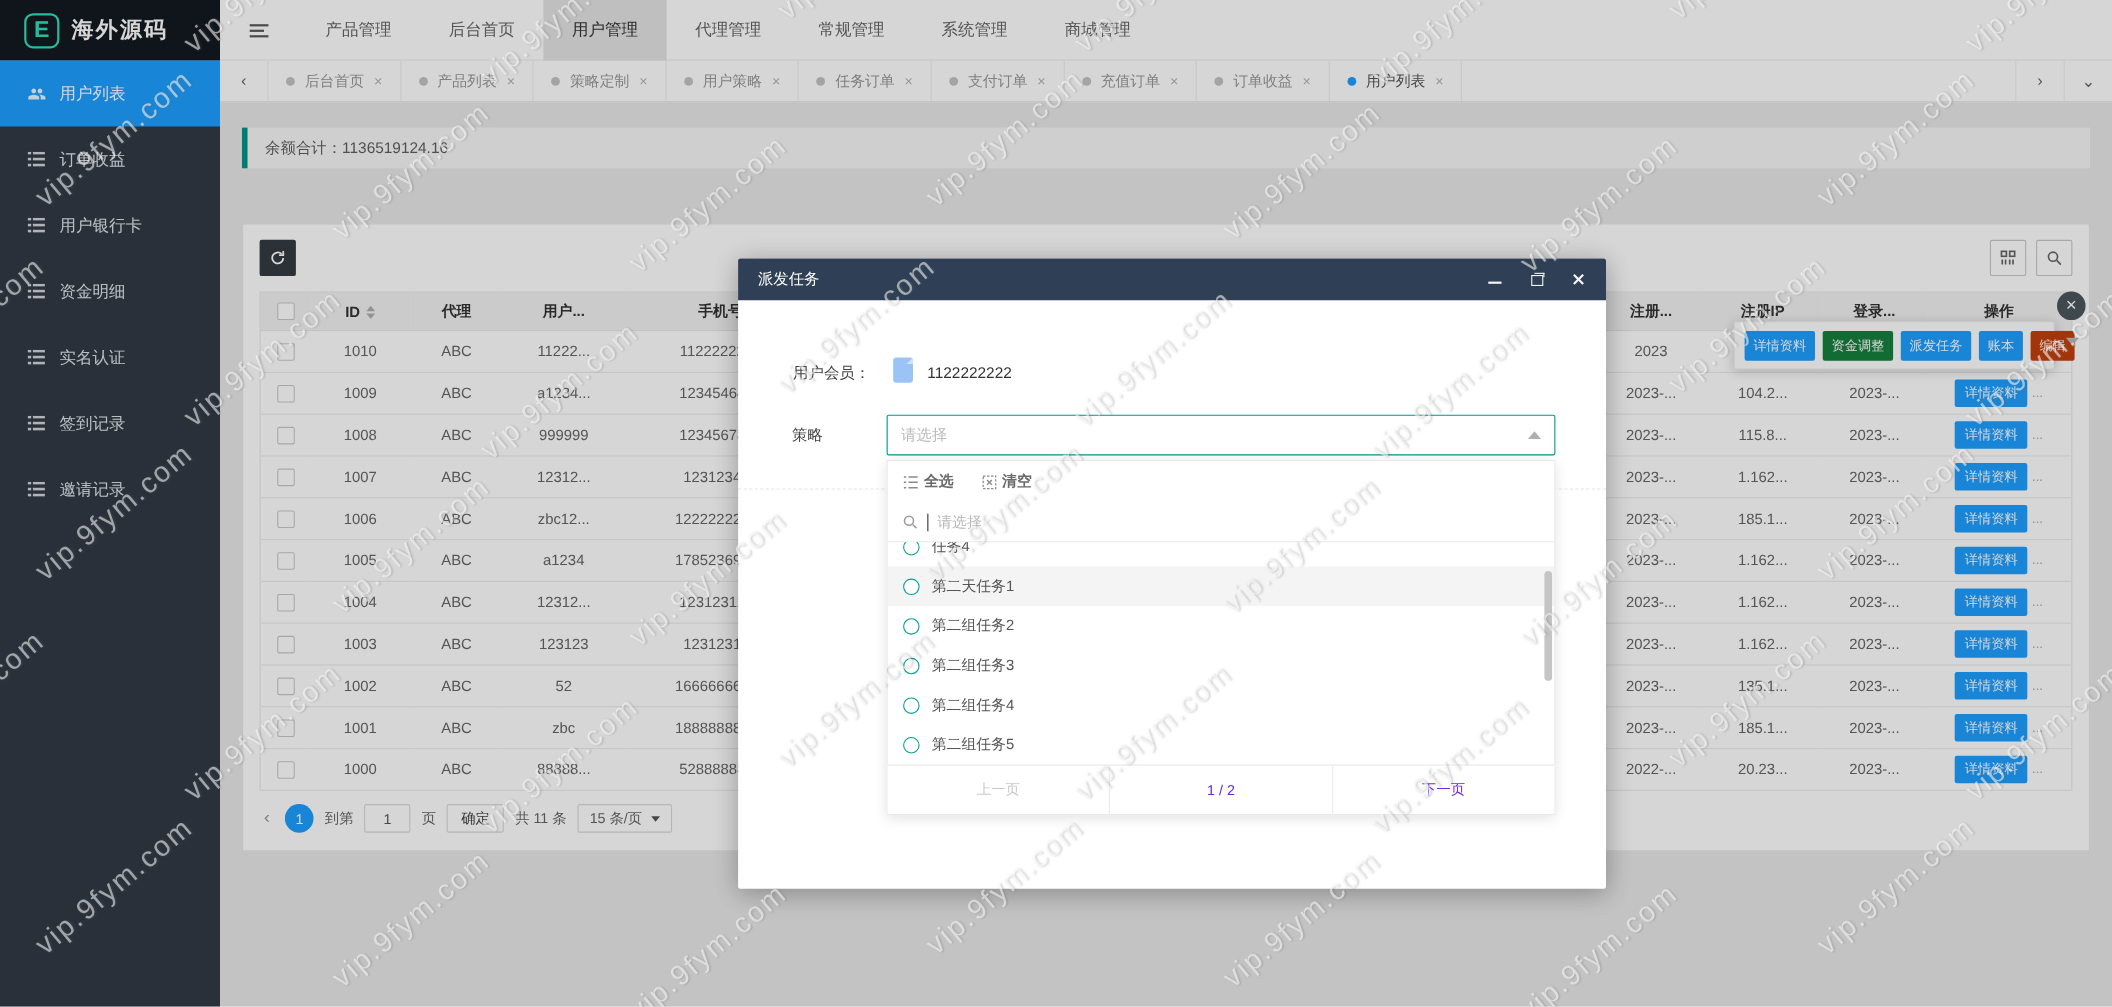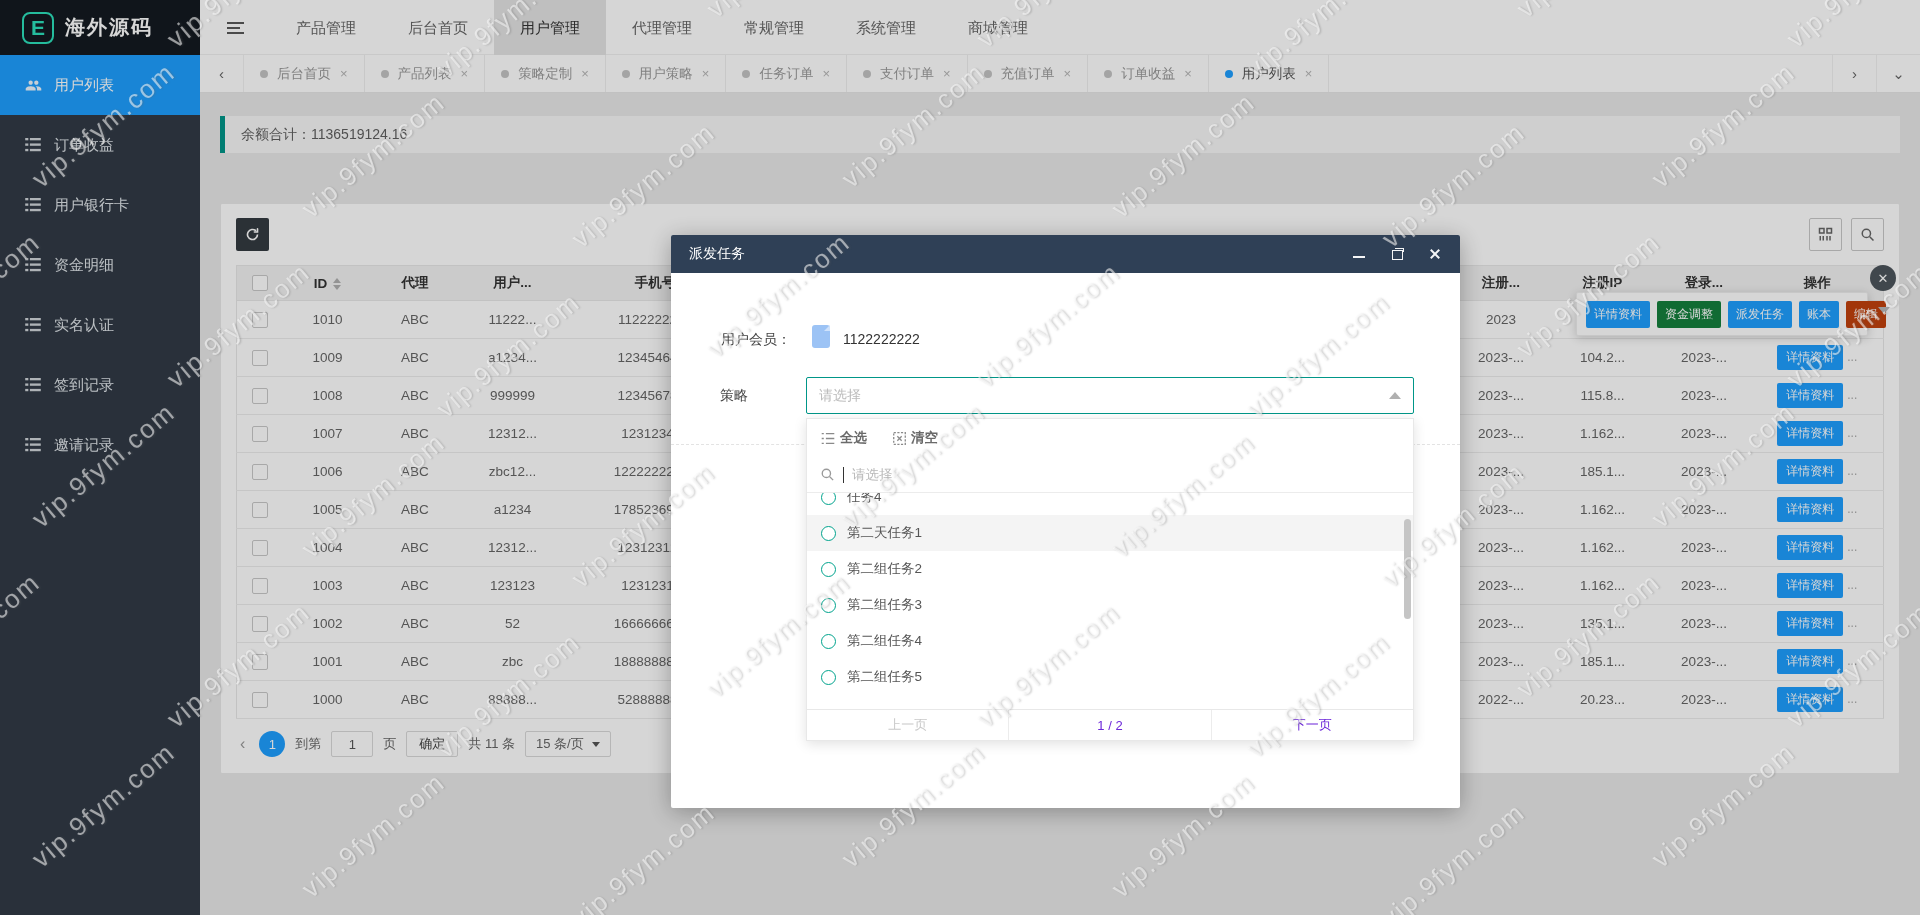--- a/index.html
+++ b/index.html
@@ -107,21 +107,21 @@
   .dd-search { height:36px; display:flex; align-items:center; gap:8px; padding:0 13px; border-bottom:1px solid #ececec; }
   .dd-search input { border:none; outline:none; flex:1; font-size:13.5px; color:#333; font-family:inherit; }
   .dd-search input::placeholder { color:#b9b9b9; }
   .cursor-bar { width:1px; height:16px; background:#333; }
   .dd-options { position:relative; height:210px; overflow:hidden; }
   .dd-opt { height:36px; display:flex; align-items:center; gap:11px; padding:0 14px; font-size:13.5px; color:#555; cursor:pointer; }
   .dd-opt .radio { width:15px; height:15px; border:1.6px solid #00a38d; border-radius:50%; background:#fff; flex:0 0 auto; }
   .dd-opt.clipped { margin-top:-14px; }
   .dd-opt.hover { background:#f4f4f4; }
   .dd-scroll { position:absolute; right:2px; top:100px; width:7px; height:100px; border-radius:4px; background:#c5c5c5; cursor:pointer; }
-  .dd-pager { height:31px; border-top:1px solid #e8e8e8; display:flex; align-items:stretch; position:absolute; bottom:0; left:0; right:0; background:#fff; }
+  .dd-pager { height:45px; border-top:1px solid #e8e8e8; display:flex; align-items:stretch; position:absolute; bottom:0; left:0; right:0; background:#fff; }
   .dd-pg { flex:1; display:flex; align-items:center; justify-content:center; font-size:13px; color:#6d28d9; cursor:pointer; }
   .dd-pg + .dd-pg { border-left:1px solid #ececec; }
   .dd-pg.disabled { color:#c9c9c9; cursor:default; }
 
   
   .wm-layer { position:fixed; inset:0; z-index:90; pointer-events:none; overflow:hidden; }
   .wm { position:absolute; transform:rotate(-40deg); font-size:26px; letter-spacing:2px; color:rgba(255,255,255,.55); text-shadow:1px 1px 2px rgba(95,95,95,.30); white-space:nowrap; }
 </style>
 </head>
 <body>

